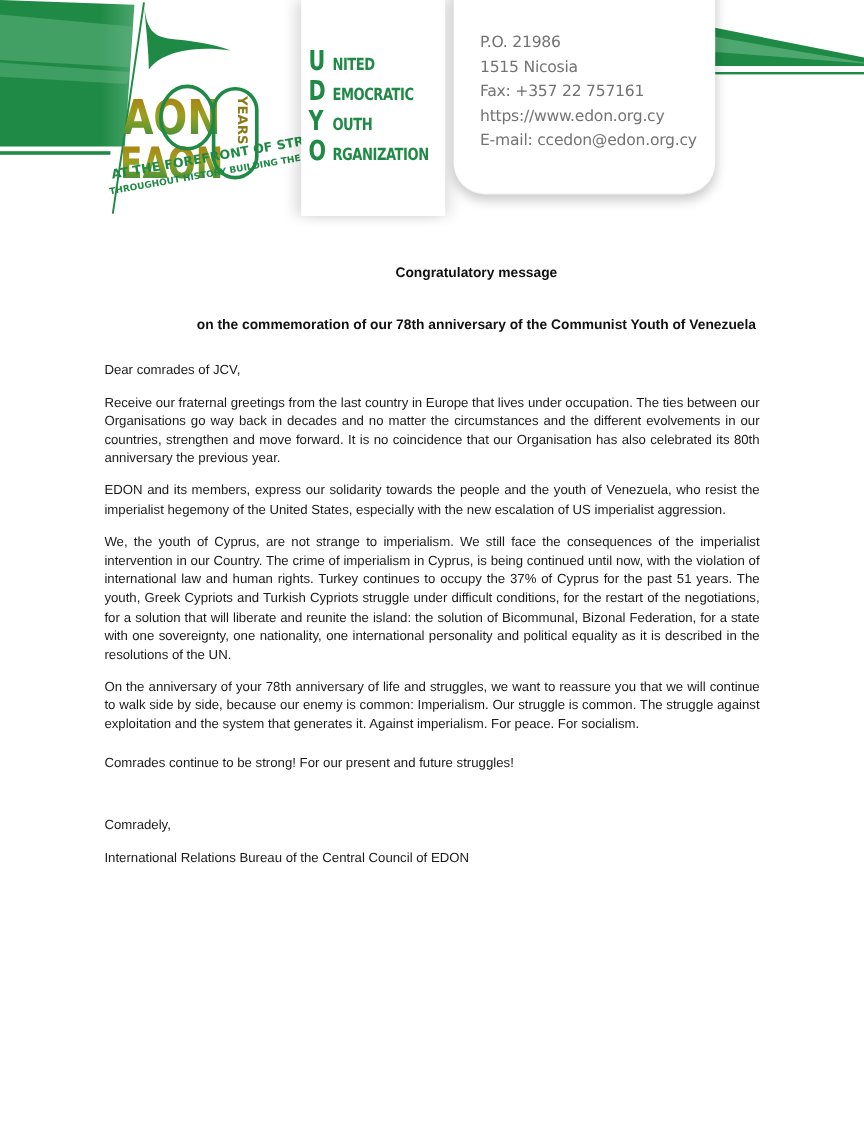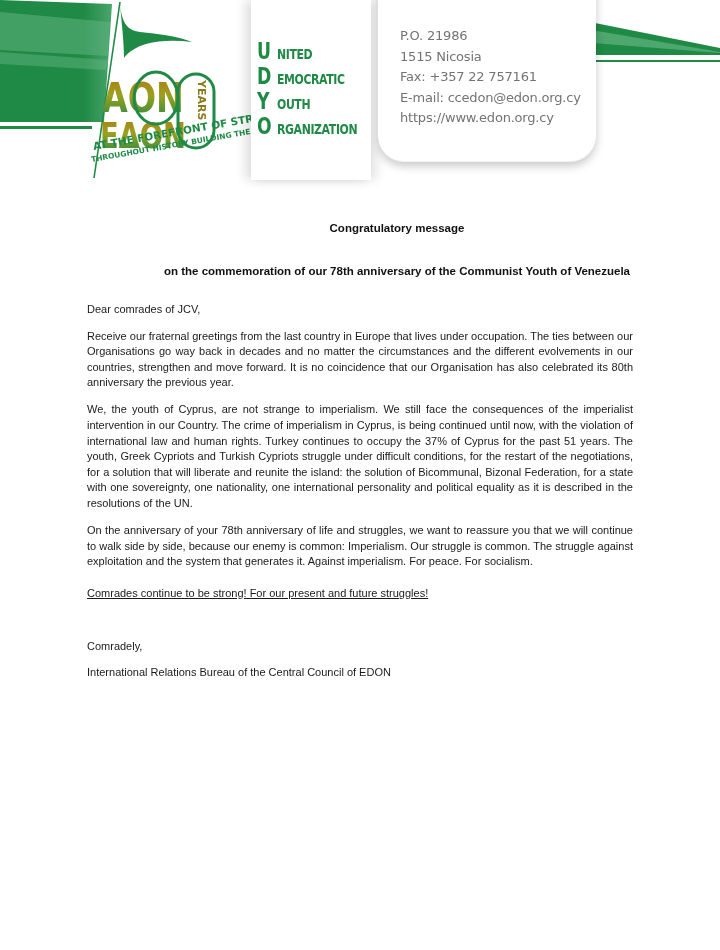--- a/index.html
+++ b/index.html
@@ -25,21 +25,21 @@
   .contact-line { font-family: "DejaVu Sans", sans-serif; color: #737373; font-size: 13px; line-height: 20.5px; white-space: nowrap; letter-spacing: -0.2px; }
 
   
   .title { position: absolute; left: 0; width: 720px; text-align: center; font-weight: bold; font-size: 11.5px; color: #111; padding-left: 37px; }
   .title-1 { top: 222px; }
   .title-2 { top: 249px; margin-top: 16px; }
 
   .letter { position: absolute; left: 87px; top: 302px; width: 546px; font-size: 11px; line-height: 15.6px; color: #1a1a1a; }
   .letter p { margin: 0 0 11.5px 0; text-align: justify; }
   .letter p.greeting { margin-bottom: 11px; }
-  .letter p.closing { margin-top: 16px; margin-bottom: 37px; text-decoration: underline; }
+  .letter p.closing { margin-top: 16px; margin-bottom: 37px; }
   .letter p.sign-off { margin-bottom: 11px; }
 </style>
 </head>
 <body>
 
 <header class="letterhead">
 
   <svg class="banner-left" width="120" height="140" viewBox="0 0 120 140">
     <defs>
       <linearGradient id="fadeL" x1="0" x2="1" y1="0" y2="0">
@@ -103,30 +103,31 @@
     <polygon points="0,0 140,28 140,35 0,35" fill="#1f8a45"></polygon>
     <polygon points="0,8 140,32 140,33 0,22" fill="#6cbb8a" opacity="0.6"></polygon>
     <rect x="0" y="40" width="140" height="2" fill="#1f8a45"></rect>
   </svg>
 
   <div class="contact-card">
     <div class="contact-lines">
       <div class="contact-line">P.O. 21986</div>
       <div class="contact-line">1515 Nicosia</div>
       <div class="contact-line">Fax: +357 22 757161</div>
+      <div class="contact-line">https://www.edon.org.cy</div>
       <div class="contact-line">E-mail: ccedon@edon.org.cy</div>
-      <div class="contact-line">https://www.edon.org.cy</div>
     </div>
   </div>
 </header>
 
 <div class="title title-1">Congratulatory message</div>
 <div class="title title-2">on the commemoration of our 78th anniversary of the Communist Youth of Venezuela</div>
 
 <main class="letter">
   <p class="greeting">Dear comrades of JCV,</p>
   <p>Receive our fraternal greetings from the last country in Europe that lives under occupation.  The ties between our Organisations go way back in decades and no matter the circumstances and the different evolvements in our countries, strengthen and move forward. It is no coincidence that our Organisation has also celebrated its 80th anniversary the previous year.</p>
+  <p>EDON and its members, express our solidarity towards the people and the youth of Venezuela, who resist the imperialist hegemony of the United States, especially with the new escalation of US imperialist aggression.</p>
   <p>We, the youth of Cyprus, are not strange to imperialism. We still face the consequences of the imperialist intervention in our Country. The crime of imperialism in Cyprus, is being continued until now, with the violation of international law and human rights. Turkey continues to occupy the 37% of Cyprus for the past 51 years. The youth, Greek Cypriots and Turkish Cypriots struggle under difficult conditions, for the restart of the negotiations, for a solution that will liberate and reunite the island: the solution of Bicommunal, Bizonal Federation, for a state with one sovereignty, one nationality, one international personality and political equality as it is described in the resolutions of the UN.</p>
   <p>On the anniversary of your 78th anniversary of life and struggles, we want to reassure you that we will continue to walk side by side, because our enemy is common: Imperialism.  Our struggle is common. The struggle against exploitation and the system that generates it. Against imperialism. For peace. For socialism.</p>
   <p class="closing">Comrades continue to be strong! For our present and future struggles!</p>
   <p class="sign-off">Comradely,</p>
   <p>International Relations Bureau of the Central Council of EDON</p>
 </main>
 
 </body></html>

